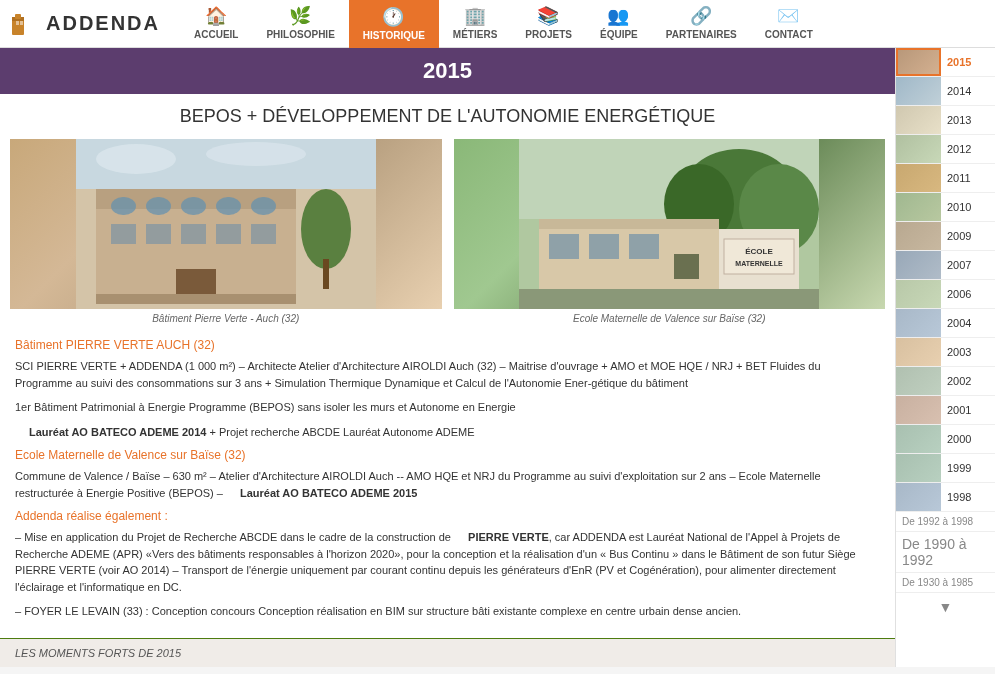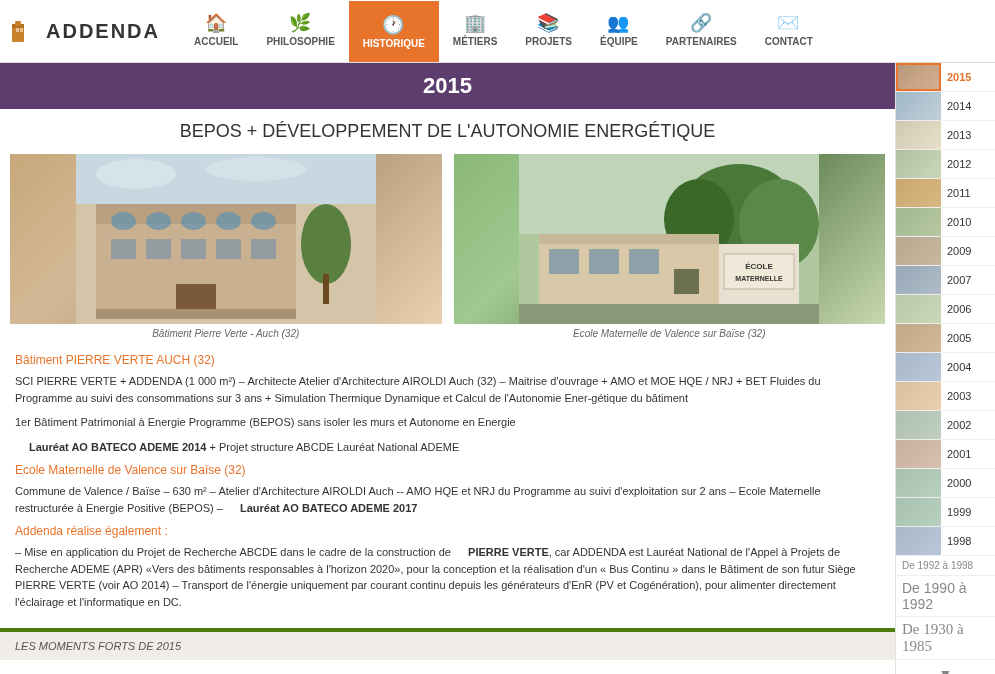--- a/index.html
+++ b/index.html
@@ -1,19 +1,19 @@
 <!DOCTYPE html>
 <html><head>
   <meta charset="utf-8">
   <style>
     * { margin: 0; padding: 0; box-sizing: border-box; }
     body { font-family: Arial, sans-serif; font-size: 12px; color: #333; background: #f5f5f5; width: 995px; }
 
     
-    .header { background: #fff; display: flex; align-items: center; border-bottom: 1px solid #ddd; height: 63px; padding: 0 10px; }
+    .header { background: #fff; display: flex; align-items: center; border-bottom: 1px solid #ddd; height: 48px; padding: 0 10px; }
     .logo { display: flex; align-items: center; margin-right: 20px; }
     .logo-icon { width: 30px; height: 30px; margin-right: 6px; }
     .logo-text { font-size: 20px; font-weight: bold; color: #333; letter-spacing: 2px; }
     .nav { display: flex; align-items: stretch; height: 61px; }
     .nav-item { display: flex; flex-direction: column; align-items: center; justify-content: center; padding: 0 14px; cursor: pointer; font-size: 10px; font-weight: bold; color: #555; text-transform: uppercase; border-bottom: 3px solid transparent; }
     .nav-item.active { background: #e8732a; color: #fff; border-bottom: none; }
     .nav-item .nav-icon { font-size: 18px; margin-bottom: 2px; }
     .nav-item.active .nav-icon { color: #fff; }
 
     
@@ -65,21 +65,21 @@
     .t2006 { background: linear-gradient(135deg, #b8c8a8, #c8d8b8); }
     .t2005 { background: linear-gradient(135deg, #c0a888, #d0b898); }
     .t2004 { background: linear-gradient(135deg, #a8b8c8, #b8c8d8); }
     .t2003 { background: linear-gradient(135deg, #d8c0a0, #e8d0b0); }
     .t2002 { background: linear-gradient(135deg, #b0c0b0, #c0d0c0); }
     .t2001 { background: linear-gradient(135deg, #c8b0a0, #d8c0b0); }
     .t2000 { background: linear-gradient(135deg, #a8c0b0, #b8d0c0); }
 
     .image-divider { width: 4px; background: #fff; }
 
-    .les-moments { background: #f0ece8; padding: 8px 15px; font-size: 11px; color: #555; font-style: italic; border-top: 4px solid #4d7c0f; }
+    .les-moments { background: #f0ece8; padding: 8px 15px; font-size: 11px; color: #555; font-style: italic; border-top: 1px solid #4d7c0f; }
   </style>
 </head>
 <body>
 
 <div class="header">
   <div class="logo">
     <svg class="logo-icon" viewBox="0 0 30 30">
       <rect x="2" y="8" width="12" height="18" rx="1" fill="#c8832a"></rect>
       <rect x="2" y="8" width="12" height="4" fill="#b07020"></rect>
       <rect x="5" y="5" width="6" height="5" rx="1" fill="#c8832a"></rect>
@@ -209,34 +209,35 @@
 
       <div class="section-title">Bâtiment PIERRE VERTE AUCH (32)</div>
 
       <div class="body-text">
         <span>SCI PIERRE VERTE + ADDENDA (1 000 m²) – Architecte Atelier d'Architecture AIROLDI Auch (32) – Maitrise d'ouvrage + AMO et MOE HQE / NRJ + BET Fluides du Programme au suivi des consommations sur 3 ans + Simulation Thermique Dynamique et Calcul de l'Autonomie Ener-gétique du bâtiment</span>
       </div>
       <div class="body-text">
         <span>1er Bâtiment Patrimonial à Energie Programme (BEPOS) sans isoler les murs et Autonome en Energie</span>
       </div>
       <div class="body-text">
-        <strong><span>Lauréat AO BATECO ADEME 2014</span></strong><span> + Projet structure ABCDE Lauréat National ADEME</span>
+        <strong><span>Lauréat AO BATECO ADEME 2014</span></strong><span> + Projet recherche ABCDE Lauréat Autonome ADEME</span>
       </div>
 
       <div class="section-title">Ecole Maternelle de Valence sur Baïse (32)</div>
 
       <div class="body-text">
-        <span>Commune de Valence / Baïse – 630 m² – Atelier d'Architecture AIROLDI Auch -- AMO HQE et NRJ du Programme au suivi d'exploitation sur 2 ans – Ecole Maternelle restructurée à Energie Positive (BEPOS) –</span> <strong><span>Lauréat AO BATECO ADEME 2017</span></strong>
+        <span>Commune de Valence / Baïse – 630 m² – Atelier d'Architecture AIROLDI Auch -- AMO HQE et NRJ du Programme au suivi d'exploitation sur 2 ans – Ecole Maternelle restructurée à Energie Positive (BEPOS) –</span> <strong><span>Lauréat AO BATECO ADEME 2015</span></strong>
       </div>
 
       <div class="section-title">Addenda réalise également :</div>
 
       <div class="body-text">
         <span>– Mise en application du Projet de Recherche ABCDE dans le cadre de la construction de</span> <strong><span>PIERRE VERTE</span></strong><span>, car ADDENDA est Lauréat National de l'Appel à Projets de Recherche ADEME (APR) «Vers des bâtiments responsables à l'horizon 2020», pour la conception et la réalisation d'un « Bus Continu » dans le Bâtiment de son futur Siège PIERRE VERTE (voir AO 2014) – Transport de l'énergie uniquement par courant continu depuis les générateurs d'EnR (PV et Cogénération), pour alimenter directement l'éclairage et l'informatique en DC.</span>
       </div>
+      <div class="body-text">– FOYER LE LEVAIN (33) : Conception concours Conception réalisation en BIM sur structure bâti existante complexe en centre urbain dense ancien.</div>
     </div>
 
     <div class="les-moments">LES MOMENTS FORTS DE 2015</div>
   </div>
 
   <div class="sidebar">
     <ul class="year-list">
 
       <li>
         <div class="year-thumb t2015" style="border: 2px solid #e8732a;"></div>
@@ -268,24 +269,20 @@
       </li>
       <li>
         <div class="year-thumb t2007"></div>
         <span class="year-label">2007</span>
       </li>
       <li>
         <div class="year-thumb t2006"></div>
         <span class="year-label">2006</span>
       </li>
       <li>
-        <div class="year-thumb t2005"></div>
-        <span class="year-label">2005</span>
-      </li>
-      <li>
         <div class="year-thumb t2004"></div>
         <span class="year-label">2004</span>
       </li>
       <li>
         <div class="year-thumb t2003"></div>
         <span class="year-label">2003</span>
       </li>
       <li>
         <div class="year-thumb t2002"></div>
         <span class="year-label">2002</span>
@@ -306,19 +303,19 @@
         <div class="year-thumb t2004"></div>
         <span class="year-label">1998</span>
       </li>
       <li>
         <span class="year-label gray" style="padding-left: 6px; font-size:10px;">De 1992 à 1998</span>
       </li>
       <li>
         <span class="year-label gray" style="padding-left: 6px; font-size:14px;">De 1990 à 1992</span>
       </li>
       <li>
-        <span class="year-label gray" style="padding-left: 6px; font-size:15px;font-family:Liberation Serif, serif;">De 1930 à 1985</span>
+        <span class="year-label gray" style="padding-left: 6px; font-size:10px;">De 1930 à 1985</span>
       </li>
     </ul>
     <div class="sidebar-down-arrow">▼</div>
   </div>
 
 </div>
 
 </body></html>

